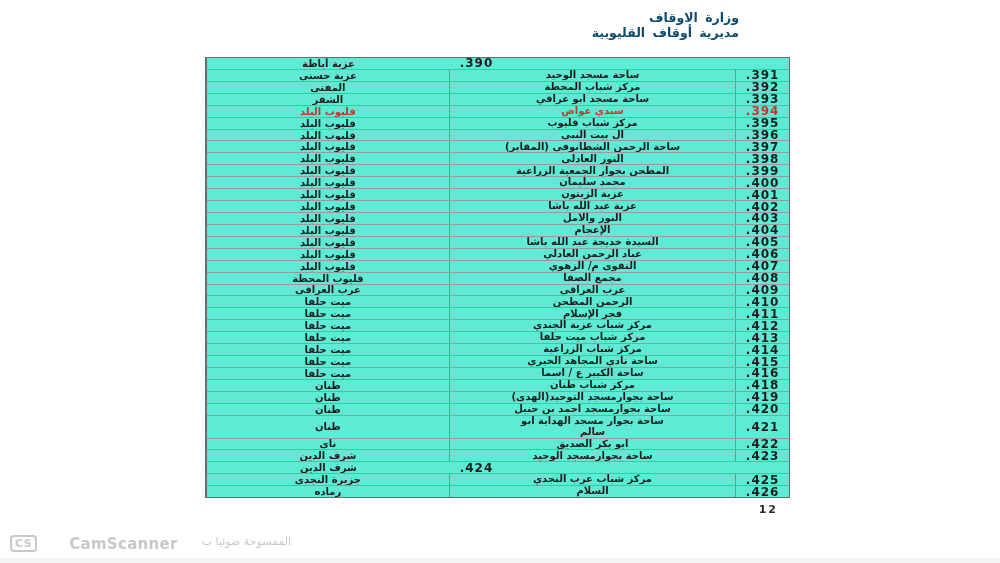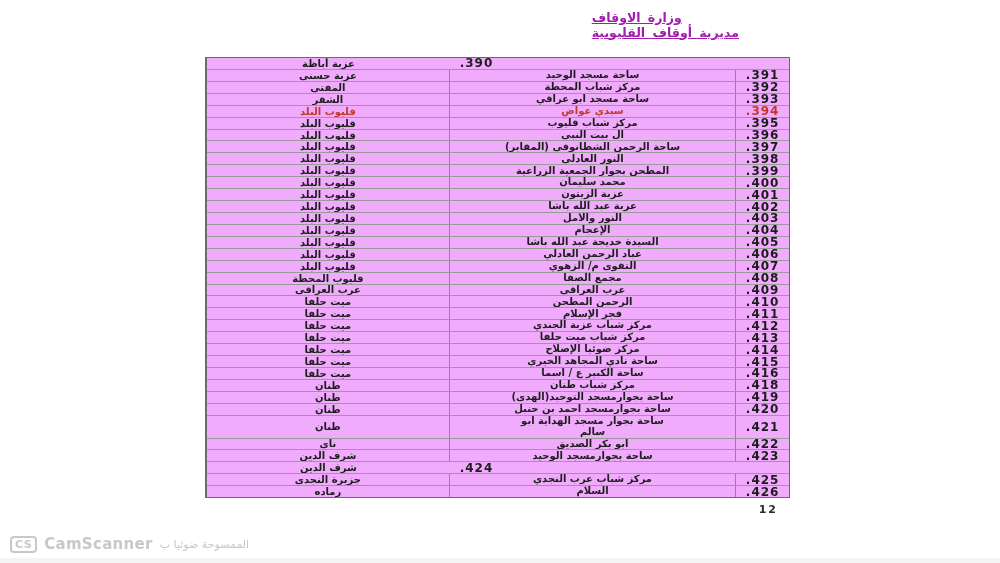--- a/index.html
+++ b/index.html
@@ -5,30 +5,30 @@
   * { box-sizing: border-box; margin: 0; padding: 0; }
   html, body { background: #ffffff; }
   body { font-family: "DejaVu Sans", sans-serif; }
   #canvas {
     position: relative; width: 1000px; height: 563px;
     background: #ffffff; overflow: hidden;
   }
   
   .doc-header {
     position: absolute; top: 11px; right: 261px;
-    direction: rtl; text-align: left; color: #a21caf; text-decoration: underline;
+    direction: rtl; text-align: right; color: #0c4a6e;
   }
   .doc-header .h-line { font-weight: bold; font-size: 12.5px; line-height: 14.5px; word-spacing: 3px; }
   .doc-header .h-line3 { font-size: 13px; word-spacing: 7px; }
   
   .sched-table {
     position: absolute; left: 205px; top: 57px; width: 585px; height: 441px;
     border: 1px solid #6b6b6b; border-left-width: 2px;
     display: flex; flex-direction: column;
-    background: #f0abfc;
+    background: #5eead4;
   }
   .trow {
     display: flex; flex-direction: row; flex: 1 1 0; min-height: 0;
     border-bottom: 1px solid #9a9a9a;
   }
   .trow:last-child { border-bottom: none; justify-content: space-between; }
   .trow.tall { flex: 2 2 0; }
   .cell {
     display: flex; align-items: center; justify-content: center;
     color: #1d1d1d; font-weight: bold; overflow: hidden;
@@ -43,29 +43,29 @@
   .trow.red .cell { color: #c2392b; }
   
   .page-number {
     position: absolute; left: 193px; top: 503px; width: 585px;
     text-align: right; font-size: 11px; font-weight: bold;
     letter-spacing: 2px; color: #2a2a2a;
   }
   
   .watermark {
     position: absolute; left: 10px; top: 535px;
-    display: flex; align-items: center; gap: 7px;
+    display: flex; align-items: flex-start; gap: 24px;
     color: #c8c8c8;
   }
   .wm-logo {
     border: 2px solid #c8c8c8; border-radius: 4px;
     font-size: 11px; font-weight: bold; line-height: 13px;
     padding: 0 3px; letter-spacing: 0.5px;
   }
-  .wm-brand { font-size: 15px; font-weight: 600; letter-spacing: 0.3px; }
+  .wm-brand { font-size: 15px; font-weight: 600; letter-spacing: 0.3px; margin-left: 8px; }
   .wm-arabic { font-size: 11px; direction: rtl; }
   .bottom-edge {
     position: absolute; left: 0; bottom: 0; width: 1000px; height: 5px;
     background: #ececec; opacity: 0.55;
   }
 </style>
 </head>
 <body>
 
 <div id="canvas">
@@ -190,21 +190,21 @@
         <div class="cell name">مركز شباب عزبة الجندي</div>
         <div class="cell num">.412</div>
       </div>
       <div class="trow">
         <div class="cell area">ميت حلفا</div>
         <div class="cell name">مركز شباب ميت حلفا</div>
         <div class="cell num">.413</div>
       </div>
       <div class="trow">
         <div class="cell area">ميت حلفا</div>
-        <div class="cell name">مركز ضوئيا الإصلاح</div>
+        <div class="cell name">مركز شباب الزراعية</div>
         <div class="cell num">.414</div>
       </div>
       <div class="trow">
         <div class="cell area">ميت حلفا</div>
         <div class="cell name">ساحة نادي المجاهد الخيري</div>
         <div class="cell num">.415</div>
       </div>
       <div class="trow">
         <div class="cell area">ميت حلفا</div>
         <div class="cell name">ساحة الكبير ع / اسما</div>

